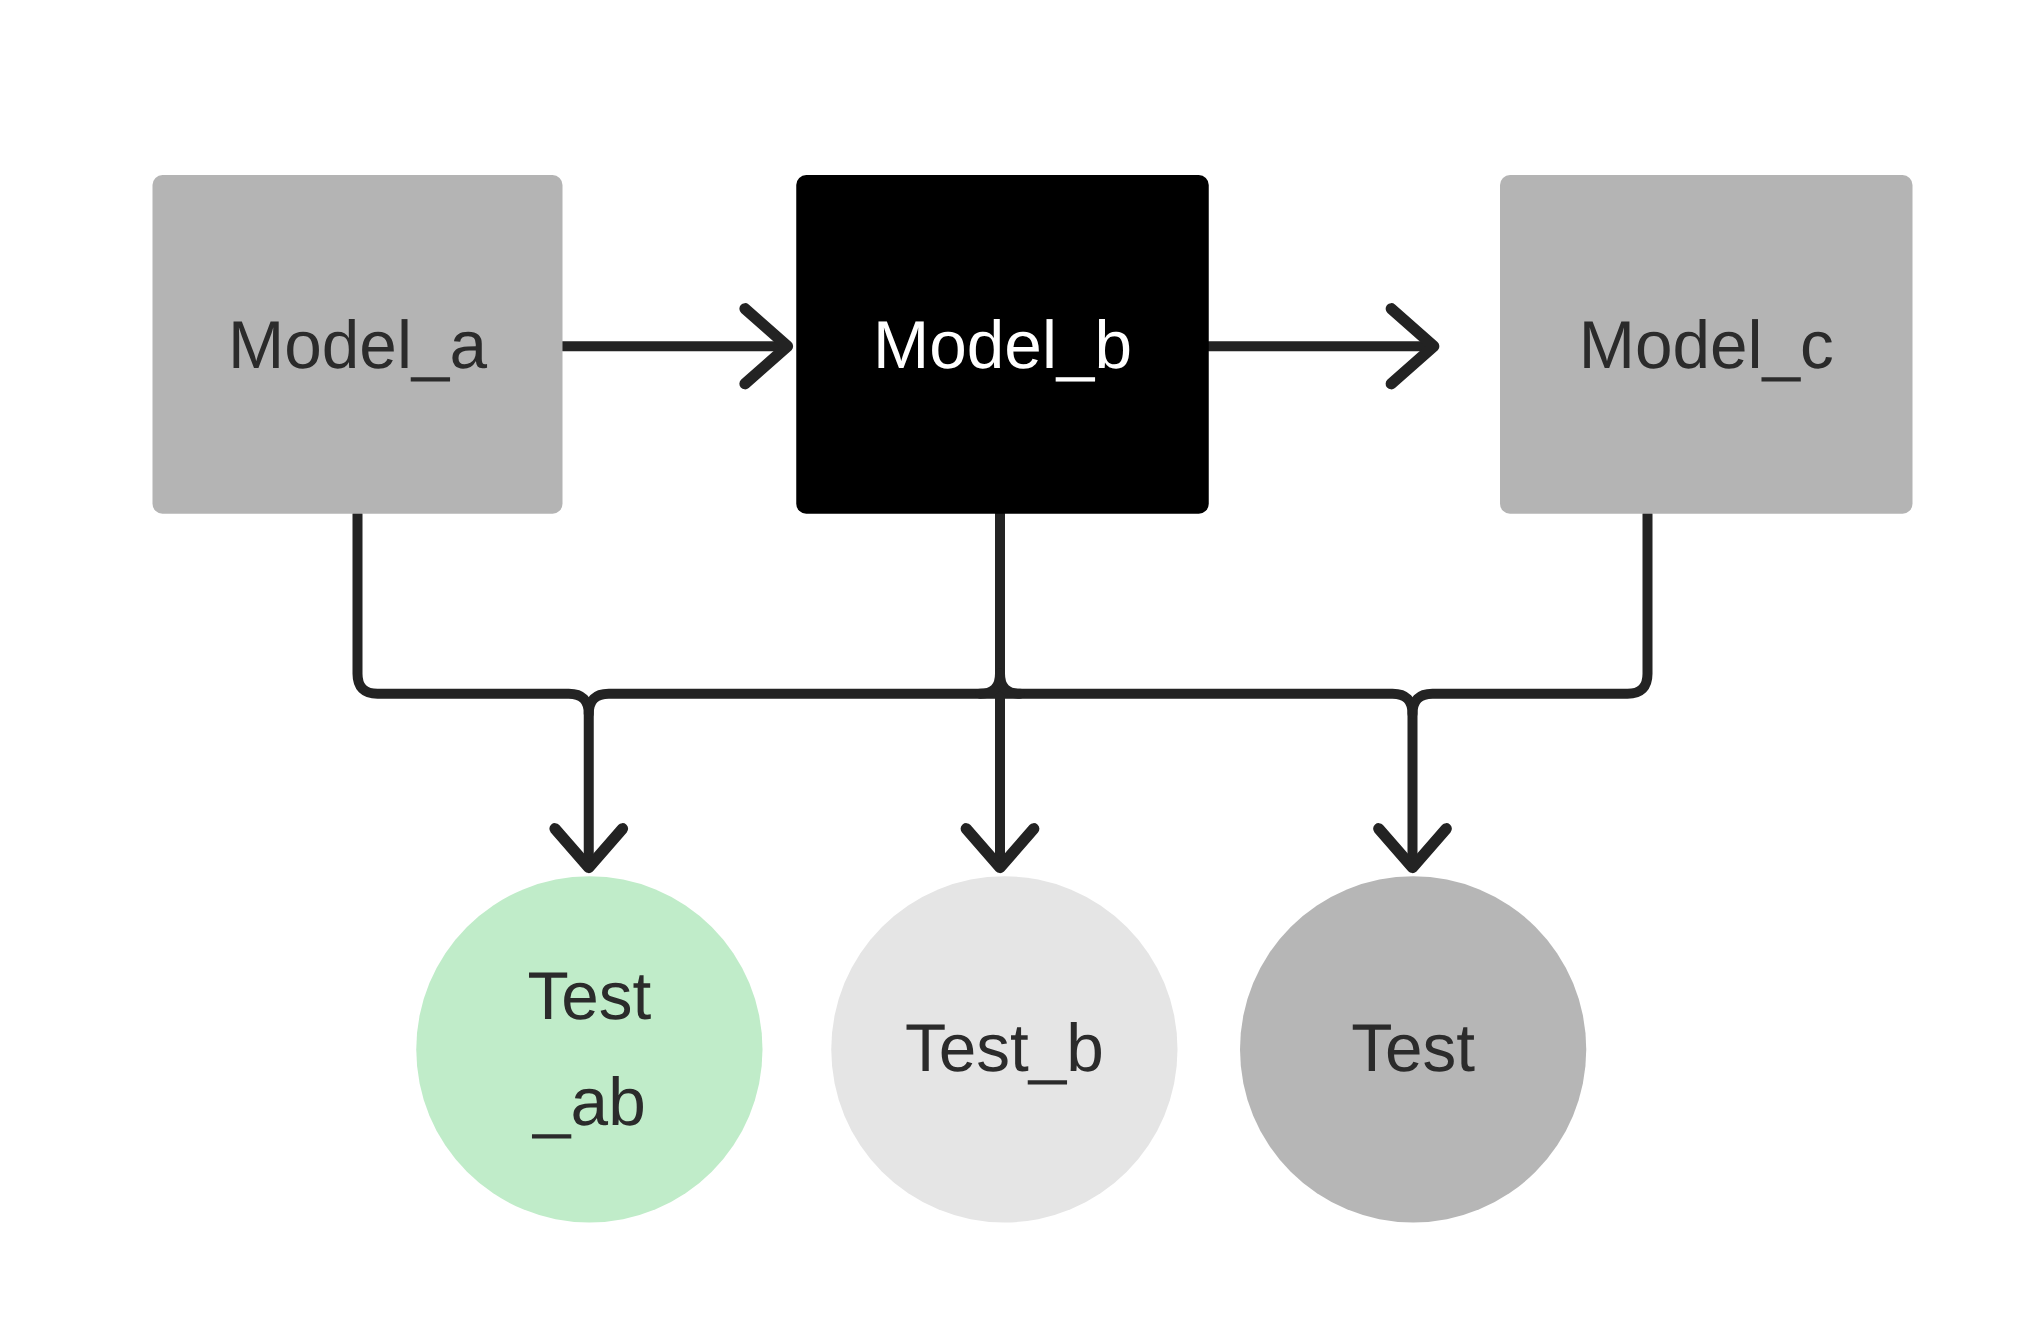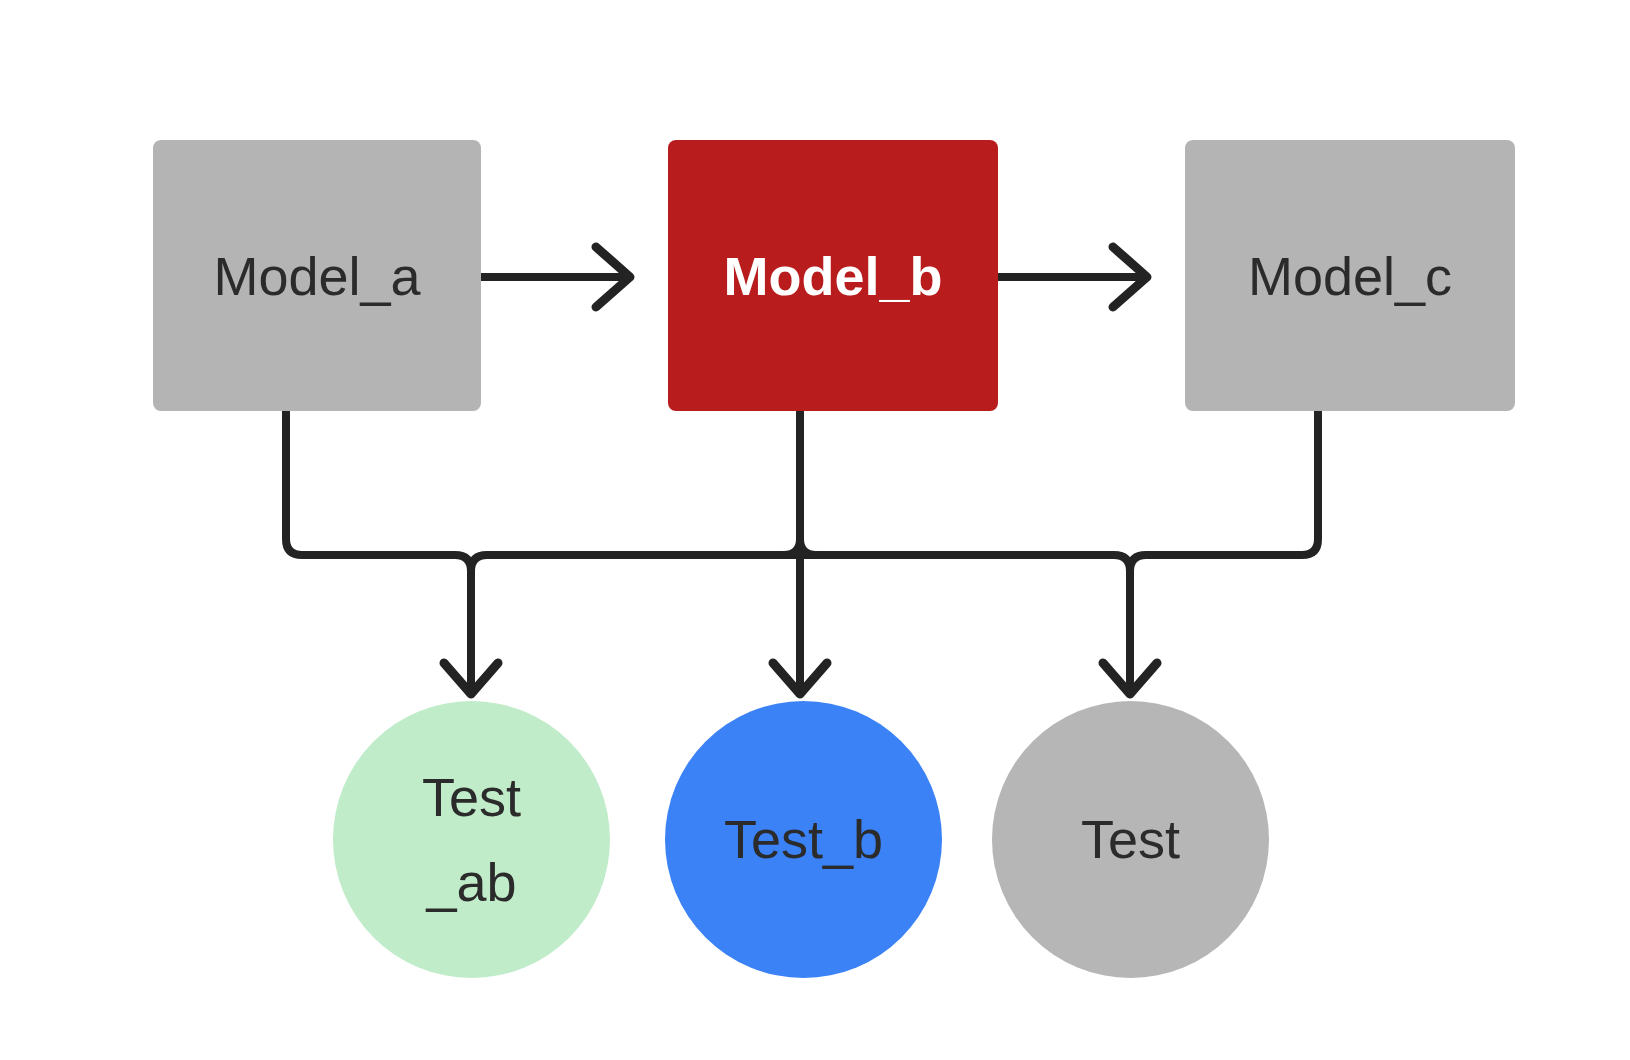--- a/index.html
+++ b/index.html
@@ -20,30 +20,30 @@
     color:#1e1e1e;
     letter-spacing:0.5px;
   }
   .edges-svg{position:absolute;left:0;top:0;width:1630px;height:1060px;}
   .node{
     position:absolute;
     display:flex;align-items:center;justify-content:center;
     font-size:54px;font-weight:500;color:#2b2b2b;
     text-align:center;
   }
-  .rect-node{width:330px;height:271px;border-radius:8px;background:#b4b4b4;margin-left:31px;}
-  .rect-node.selected{background:#b91c1c;color:#ffffff;font-weight:bold;}
+  .rect-node{width:330px;height:271px;border-radius:8px;background:#b4b4b4;}
+  .rect-node.selected{background:#000000;color:#ffffff;}
   .circle-node{width:277px;height:277px;border-radius:50%;}
   .circle-node .lines{display:flex;flex-direction:column;align-items:center;line-height:85px;}
   .circle-green{background:#c0ecc9;}
-  .circle-yellow{background:#3b82f6;}
+  .circle-yellow{background:#e5e5e5;}
   .circle-gray{background:#b6b6b6;}
   #model-a{left:122px;top:140px;width:328px;}
   #model-b{left:637px;top:140px;}
-  #model-c{left:1154px;top:140px;}
+  #model-c{left:1200px;top:140px;}
   #test-ab{left:333px;top:701px;}
   #test-b{left:665px;top:701px;}
   #test-bc{left:992px;top:701px;}
 </style>
 </head>
 <body>
 
 <div class="canvas">
 
 

